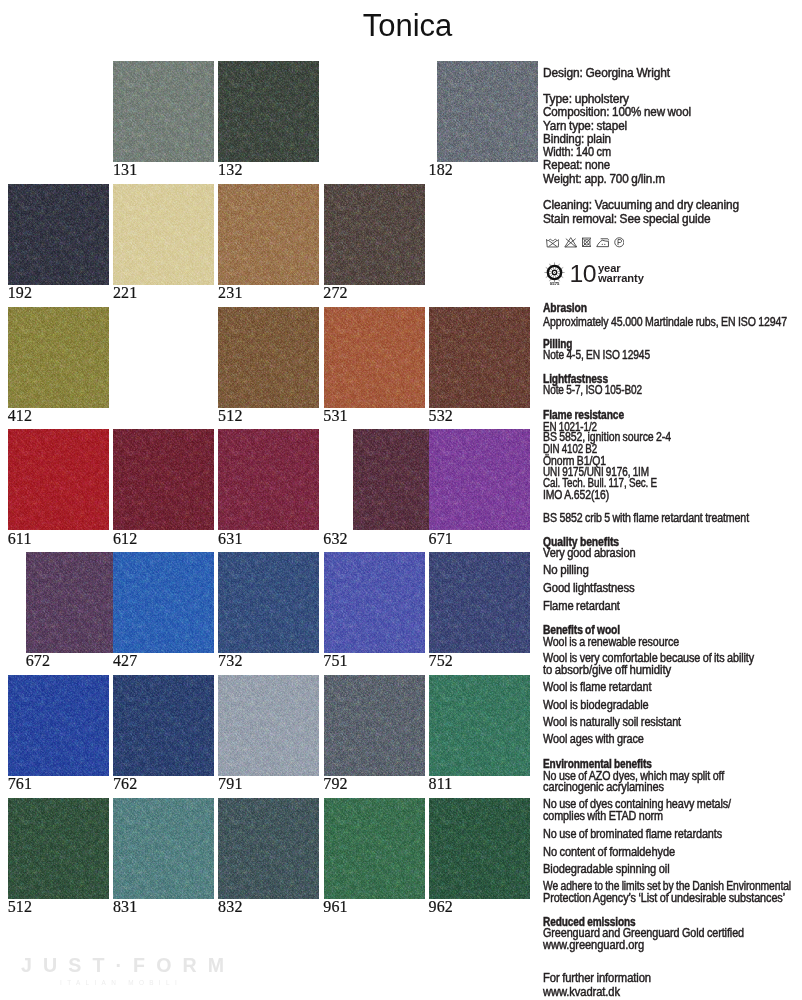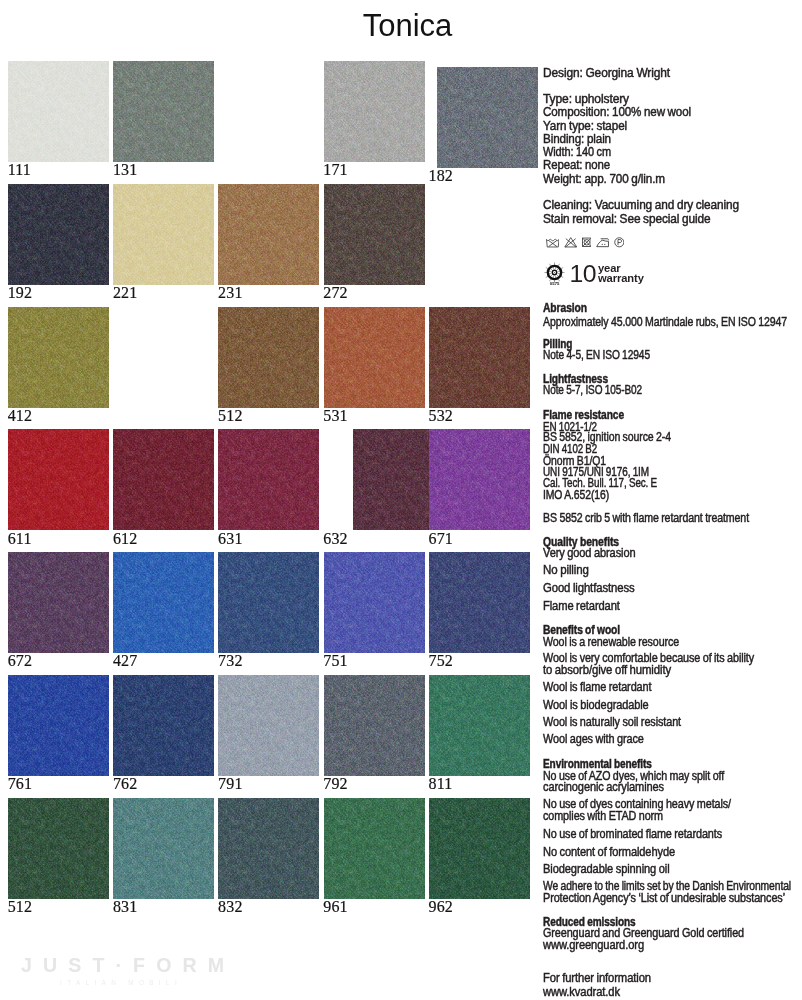--- a/index.html
+++ b/index.html
@@ -70,48 +70,39 @@
     <feColorMatrix in="n" type="matrix" values="0 0 0 0 0  0 0 0 0 0  0 0 0 0 0  2.3 2.3 2.3 0 -2.8" result="a"></feColorMatrix>
     <feComposite in="n" in2="a" operator="in"></feComposite>
   </filter>
 </svg>
 
 <div class="page">
 
   <div id="title">Tonica</div>
 
   <div id="swatch-grid">
-      <div class="sw-cell" style="left: 8px; top: 61px;">
-        <div class="sw-chip" style="background: rgb(216, 218, 211);">
-          <div class="tx"></div>
-          <div class="tx2"></div>
-          <div class="tx3" style="opacity:0.750"></div>
-          <div class="wv"></div>
-        </div>
-        <div class="sw-code">111</div>
-      </div>
       <div class="sw-cell" style="left: 113.2px; top: 61px;">
         <div class="sw-chip" style="background: rgb(99, 110, 103);">
           <div class="tx"></div>
           <div class="tx2"></div>
           <div class="tx3" style="opacity:0.500"></div>
           <div class="wv"></div>
         </div>
         <div class="sw-code">131</div>
       </div>
-      <div class="sw-cell" style="left: 323.6px; top: 61px;">
-        <div class="sw-chip" style="background: rgb(152, 152, 150);">
-          <div class="tx"></div>
-          <div class="tx2"></div>
-          <div class="tx3" style="opacity:1.000"></div>
-          <div class="wv"></div>
-        </div>
-        <div class="sw-code">171</div>
-      </div>
-      <div class="sw-cell" style="left: 428.8px; top: 67px; padding-left: 8px;">
+      <div class="sw-cell" style="left: 218.4px; top: 61px;">
+        <div class="sw-chip" style="background: rgb(44, 53, 45);">
+          <div class="tx"></div>
+          <div class="tx2"></div>
+          <div class="tx3" style="opacity:0.500"></div>
+          <div class="wv"></div>
+        </div>
+        <div class="sw-code">132</div>
+      </div>
+      <div class="sw-cell" style="left: 428.8px; top: 61px; padding-left: 8px;">
         <div class="sw-chip" style="background: rgb(81, 88, 98);">
           <div class="tx"></div>
           <div class="tx2"></div>
           <div class="tx3" style="opacity:1.000"></div>
           <div class="wv"></div>
         </div>
         <div class="sw-code">182</div>
       </div>
       <div class="sw-cell" style="left: 8px; top: 183.8px;">
         <div class="sw-chip" style="background: rgb(34, 36, 49);">
@@ -223,21 +214,21 @@
       </div>
       <div class="sw-cell" style="left: 428.8px; top: 429.4px;">
         <div class="sw-chip" style="background: rgb(107, 45, 141);">
           <div class="tx"></div>
           <div class="tx2"></div>
           <div class="tx3" style="opacity:0.500"></div>
           <div class="wv"></div>
         </div>
         <div class="sw-code">671</div>
       </div>
-      <div class="sw-cell" style="left: 8px; top: 552.2px; border-radius: 28px;">
+      <div class="sw-cell" style="left: 26px; top: 552.2px; border-radius: 28px;">
         <div class="sw-chip" style="background: rgb(70, 45, 76);">
           <div class="tx"></div>
           <div class="tx2"></div>
           <div class="tx3" style="opacity:0.500"></div>
           <div class="wv"></div>
         </div>
         <div class="sw-code">672</div>
       </div>
       <div class="sw-cell" style="left: 113.2px; top: 552.2px;">
         <div class="sw-chip" style="background: rgb(28, 78, 169);">

